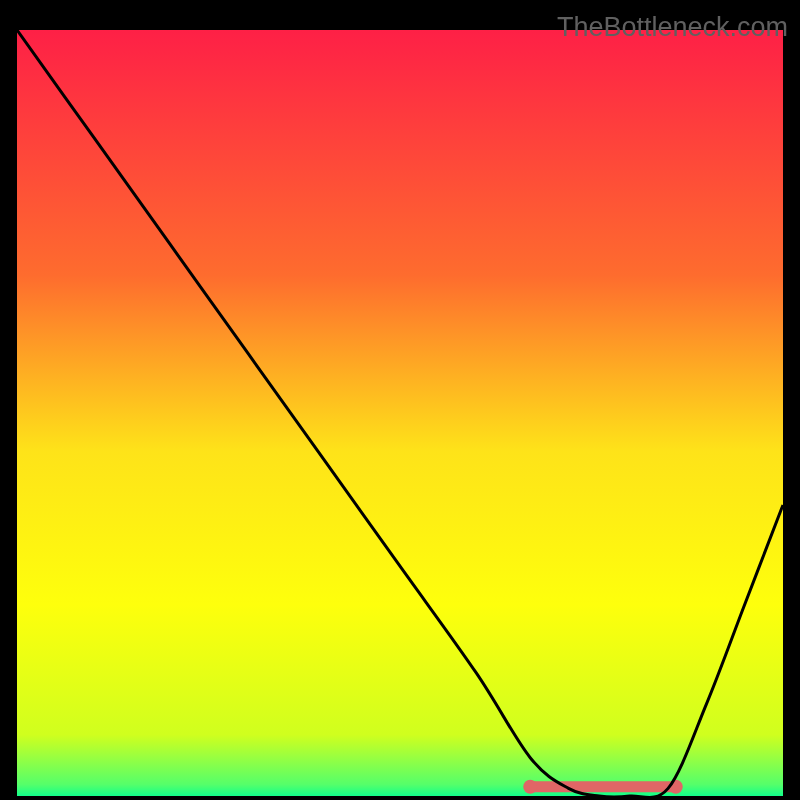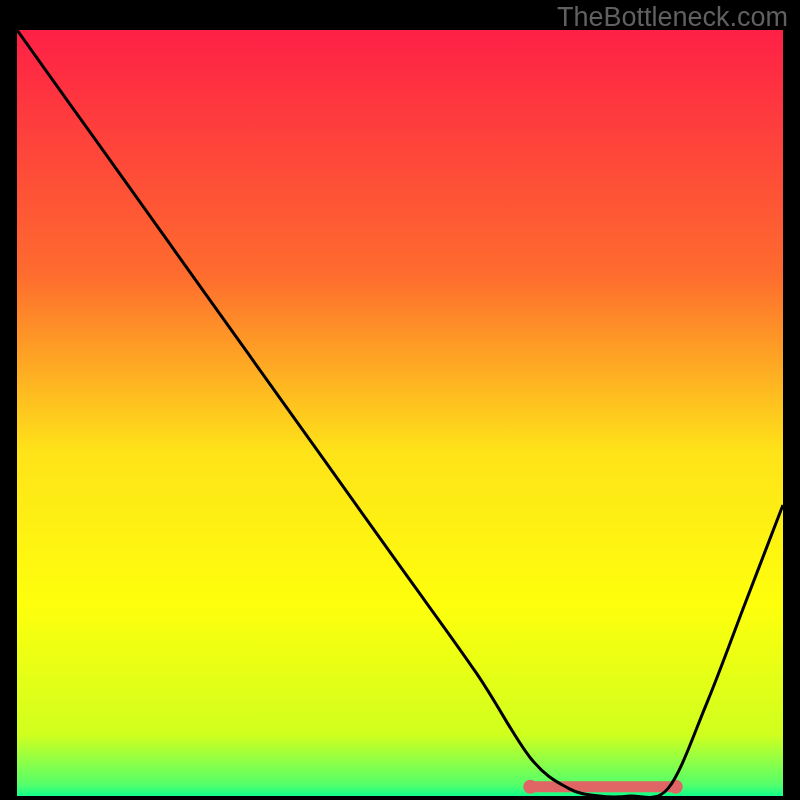--- a/index.html
+++ b/index.html
@@ -11,21 +11,21 @@
     overflow: hidden;
     font-family: Arial, Helvetica, sans-serif;
   }
   .stage {
     position: relative;
     width: 800px;
     height: 800px;
   }
   .watermark {
     position: absolute;
-    top: 2px;
+    top: 12px;
     right: 12px;
     font-size: 27px;
     font-weight: 500;
     color: #606060;
     z-index: 20;
     font-family: Arial, sans-serif;
   }
   svg.chart {
     position: absolute;
     left: 17px;

